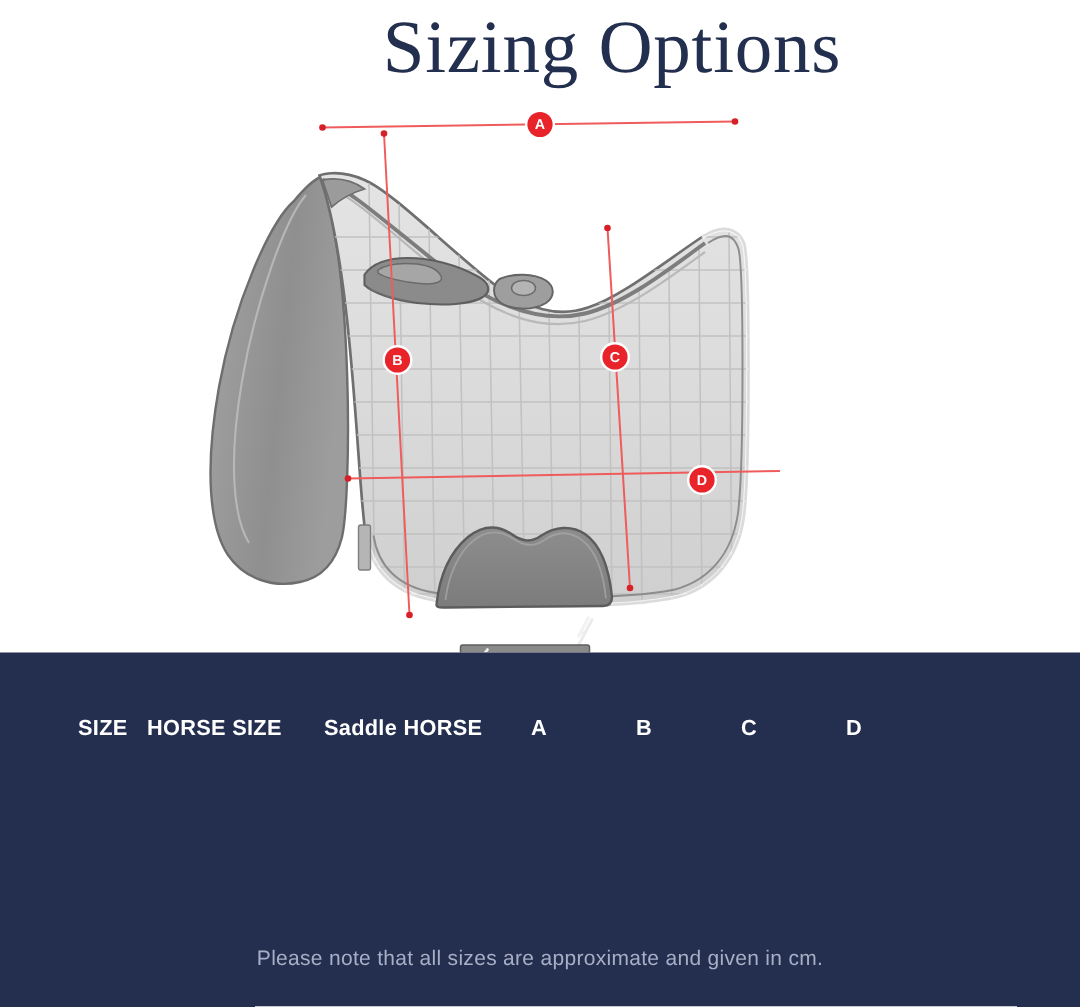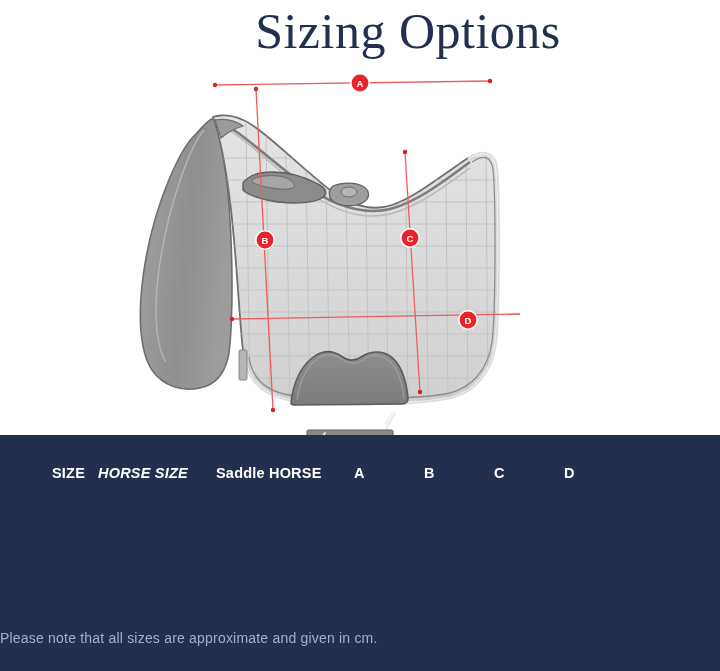--- a/index.html
+++ b/index.html
@@ -34,21 +34,21 @@
   .diagram svg{display:block;}
 
   
   .panel{
     position:absolute;left:0;top:435px;width:720px;height:236px;
     background:#242e4e;
   }
 
   
   .size-table{
-    position:absolute;left:0;top:24px;width:630px;
+    position:absolute;left:0;top:37px;width:630px;
     border-collapse:collapse;
     table-layout:fixed;
   }
   .size-table col.c-size{width:90px;}
   .size-table col.c-horse{width:120px;}
   .size-table col.c-saddle{width:140px;}
   .size-table col.c-m{width:70px;}
 
   .size-table th{
     color:#ffffff;
@@ -62,26 +62,27 @@
   .size-table td{
     color:#eef0f6;
     font-size:14.5px;
     font-weight:normal;
     text-align:left;
     padding:9px 0 9px 0;
     letter-spacing:0.1px;
     white-space:nowrap;
   }
   .size-table th.pad-l,.size-table td.pad-l{padding-left:52px;}
-  .size-table th.col-horse,.size-table td.col-horse{padding-left:8px;font-style:italic;}
+  .size-table th.col-horse,.size-table td.col-horse{padding-left:8px;}
   .size-table th.col-saddle,.size-table td.col-saddle{padding-left:6px;}
   .size-table th.col-m,.size-table td.col-m{padding-left:4px;}
 
   .footnote{
     position:absolute;left:0;top:195px;width:720px;
+    text-align:center;
     color:#a7aec5;
     font-size:14px;
     letter-spacing:0.2px;
   }
 
   
   text.mk{
     font-family:"Liberation Sans", sans-serif;
     font-size:9.5px;font-weight:bold;fill:#ffffff;
     text-anchor:middle;dominant-baseline:central;

